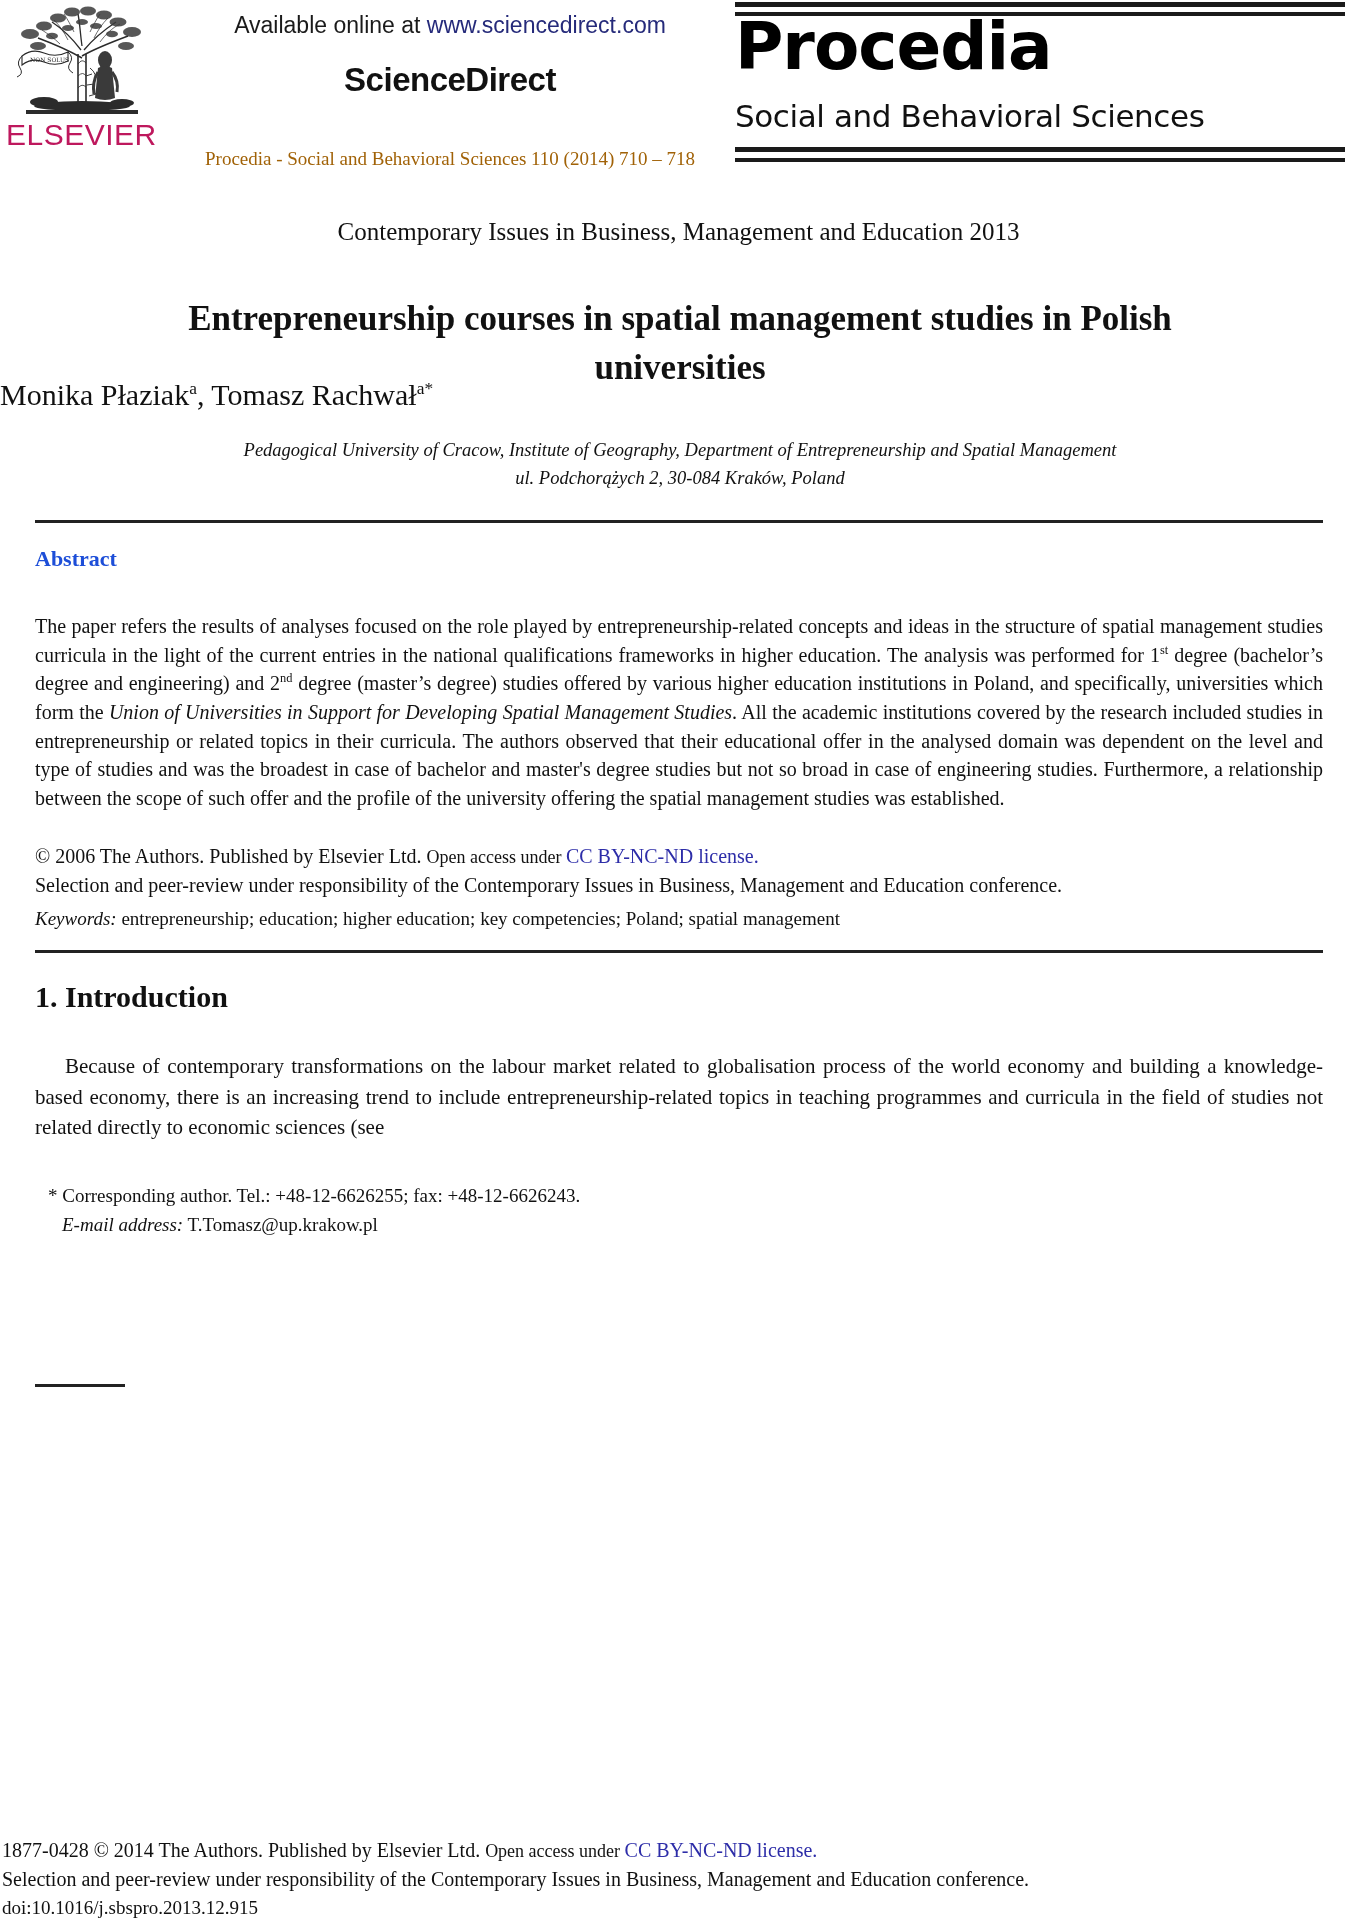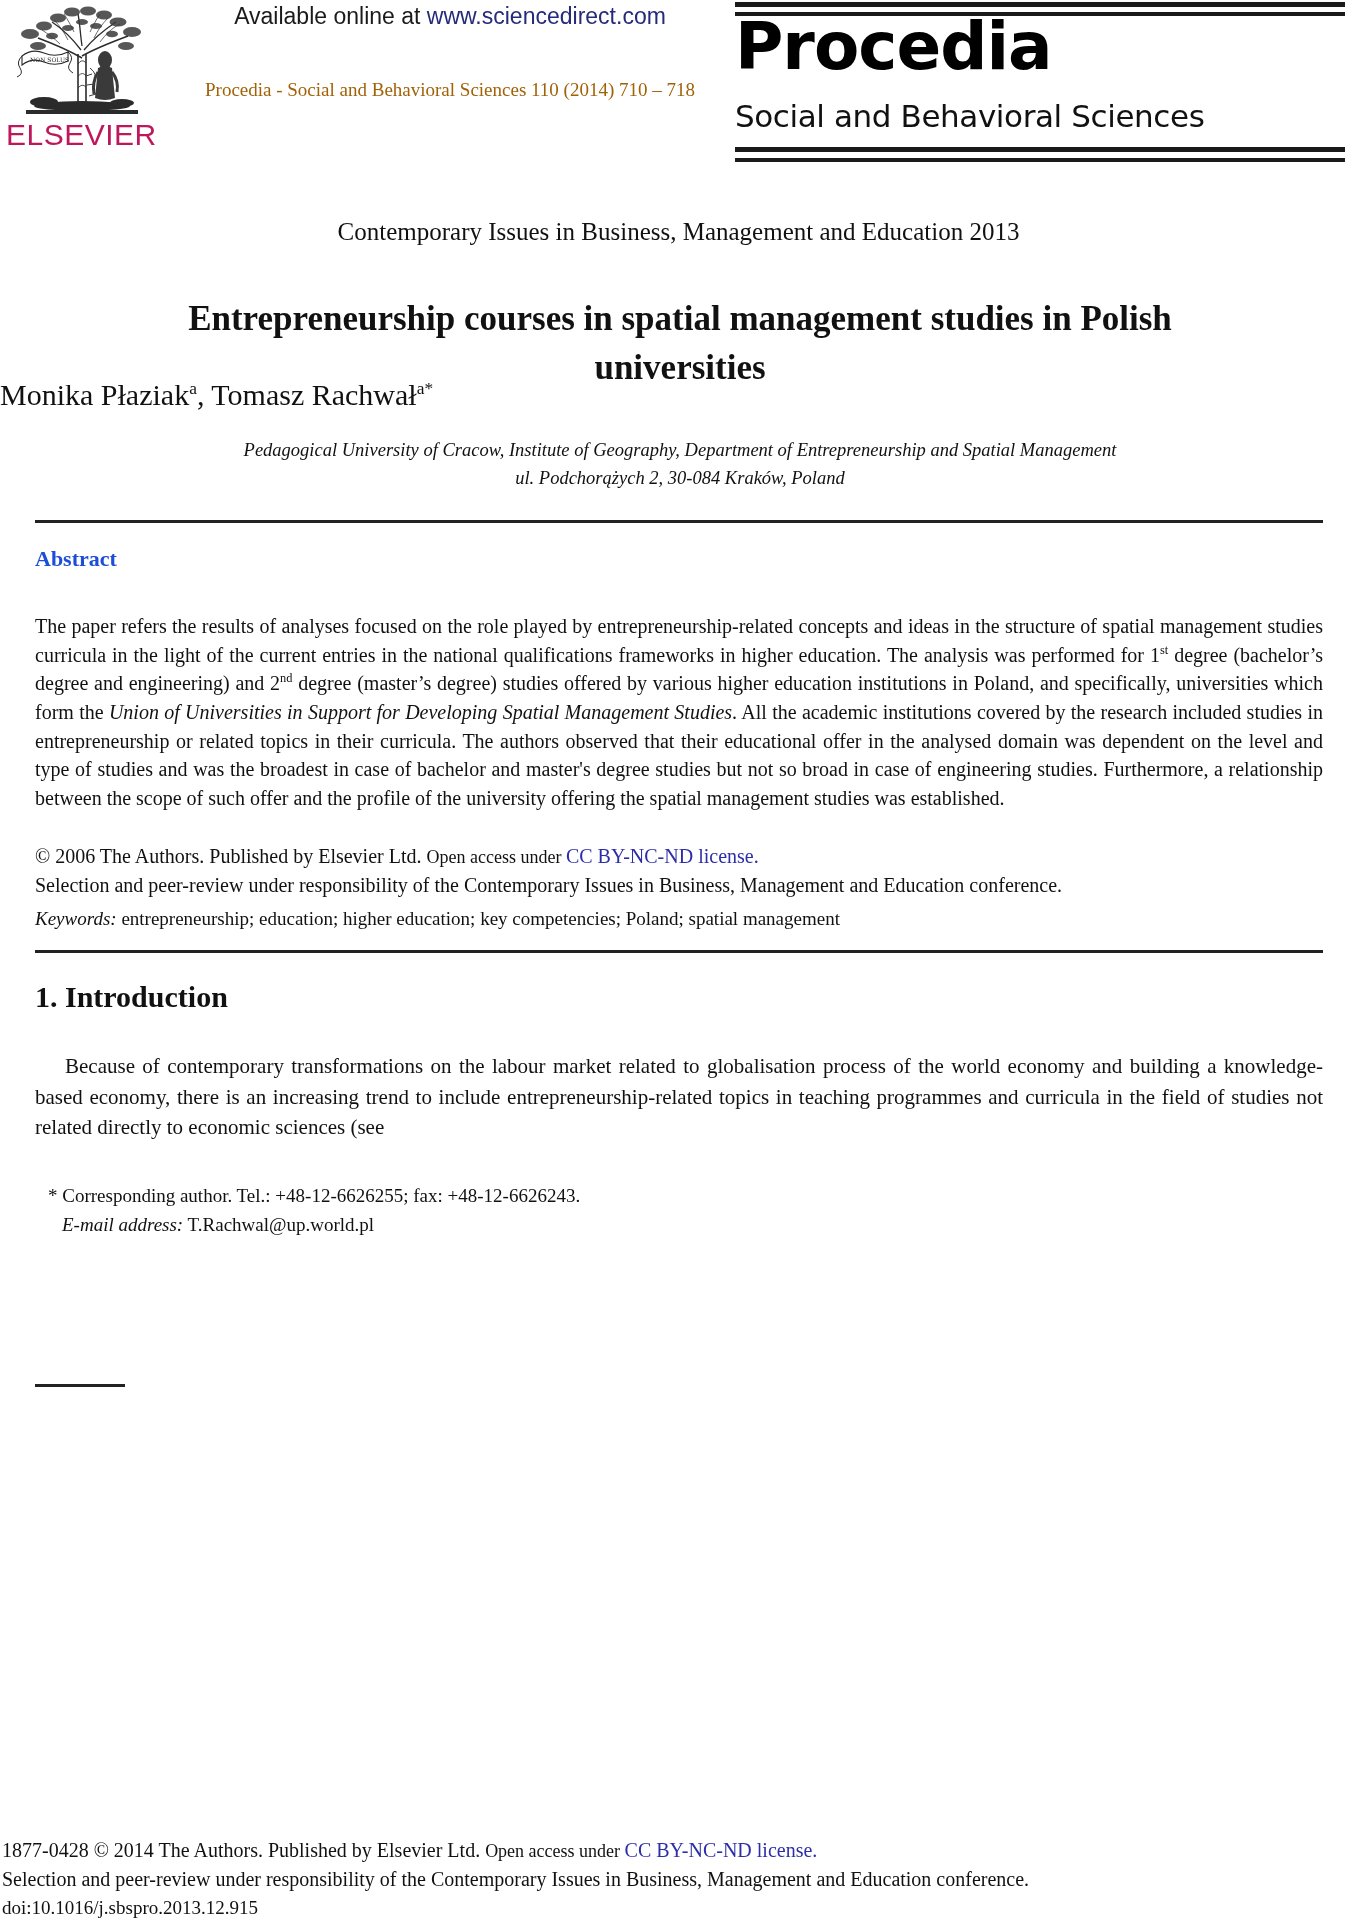--- a/index.html
+++ b/index.html
@@ -47,21 +47,21 @@
     position: absolute;
     left: 180px;
     top: 0px;
     width: 540px;
     text-align: center;
   }
   .avail-line {
     font-family: "Liberation Sans", "DejaVu Sans", sans-serif;
     font-size: 23px;
     color: #1a1a1a;
-    padding-top: 3px;
+    padding-top: 12px;
     white-space: nowrap;
   }
   .avail-line .url {
     color: #252a7a;
   }
   .sciencedirect {
     font-family: "Liberation Sans", "DejaVu Sans", sans-serif;
     font-size: 33px;
     font-weight: bold;
     color: #111111;
@@ -321,20 +321,21 @@
         <rect x="18" y="108" width="112" height="4"></rect>
       </g>
     </svg>
   </div>
   <div class="elsevier-word">ELSEVIER</div>
 
   <div class="sd-block">
     <div class="avail-line">
       <span>Available online at </span><span class="url">www.sciencedirect.com</span>
     </div>
+    <div class="sciencedirect">ScienceDirect</div>
     <div class="journal-ref">Procedia - Social and Behavioral Sciences 110 (2014) 710 – 718</div>
   </div>
 
   <div class="procedia-box">
     <div class="rule-top-1"></div>
     <div class="rule-top-2"></div>
     <div class="procedia-title">Procedia</div>
     <div class="procedia-sub">Social and Behavioral Sciences</div>
     <div class="rule-bot-1"></div>
     <div class="rule-bot-2"></div>
@@ -377,21 +378,21 @@
 
 <div class="sec-head">1. Introduction</div>
 
 <p class="intro-body">Because of contemporary transformations on the labour market related to globalisation process of the world economy and building a knowledge-based economy, there is an increasing trend to include entrepreneurship-related topics in teaching programmes and curricula in the field of studies not related directly to economic sciences (see</p>
 
 <div class="hr-footnote"></div>
 
 <div class="footnote">
   <span>* Corresponding author. Tel.: +48-12-6626255; fax: +48-12-6626243.</span>
   <span class="fn2">
-    <span class="fn-em">E-mail address:</span><span> T.Rachwal@up.world.pl</span>
+    <span class="fn-em">E-mail address:</span><span> T.Tomasz@up.krakow.pl</span>
   </span>
 </div>
 
 <div class="page-footer">
   <div>
     <span>1877-0428 © 2014 The Authors. Published by Elsevier Ltd. </span><span class="small"> Open access under </span><span class="lic">CC BY-NC-ND license.</span>
   </div>
   <div>Selection and peer-review under responsibility of the Contemporary Issues in Business, Management and Education conference.</div>
   <div class="doi">doi:10.1016/j.sbspro.2013.12.915</div>
 </div>

